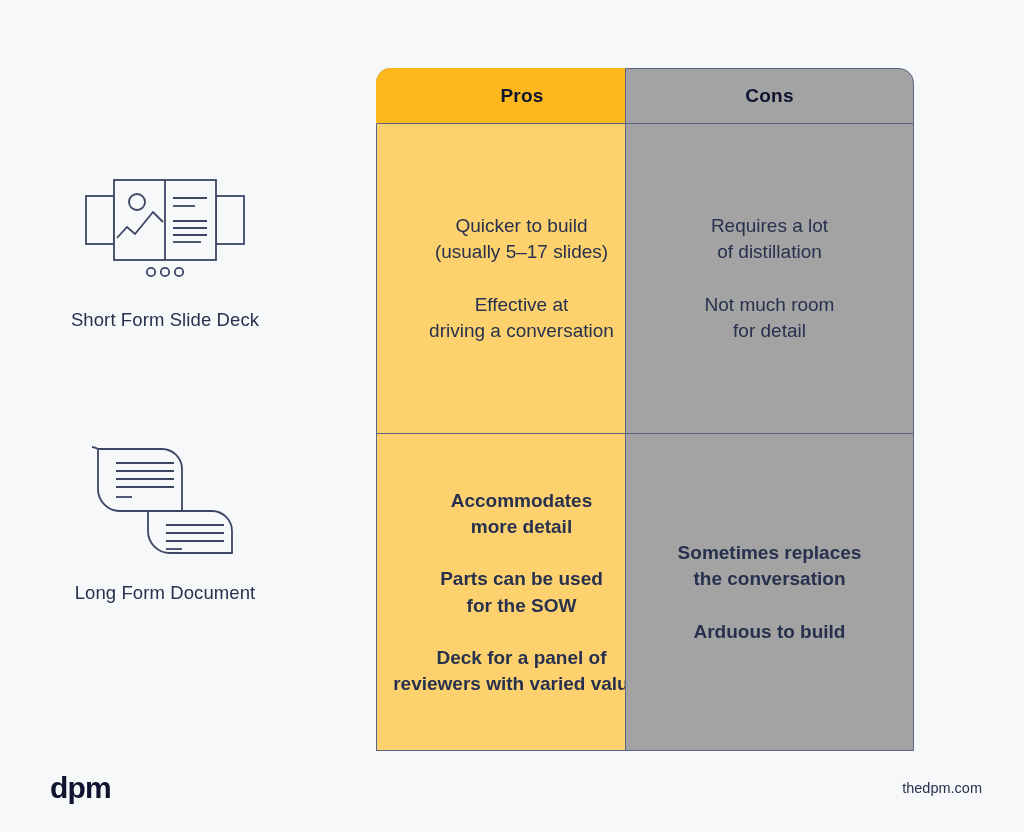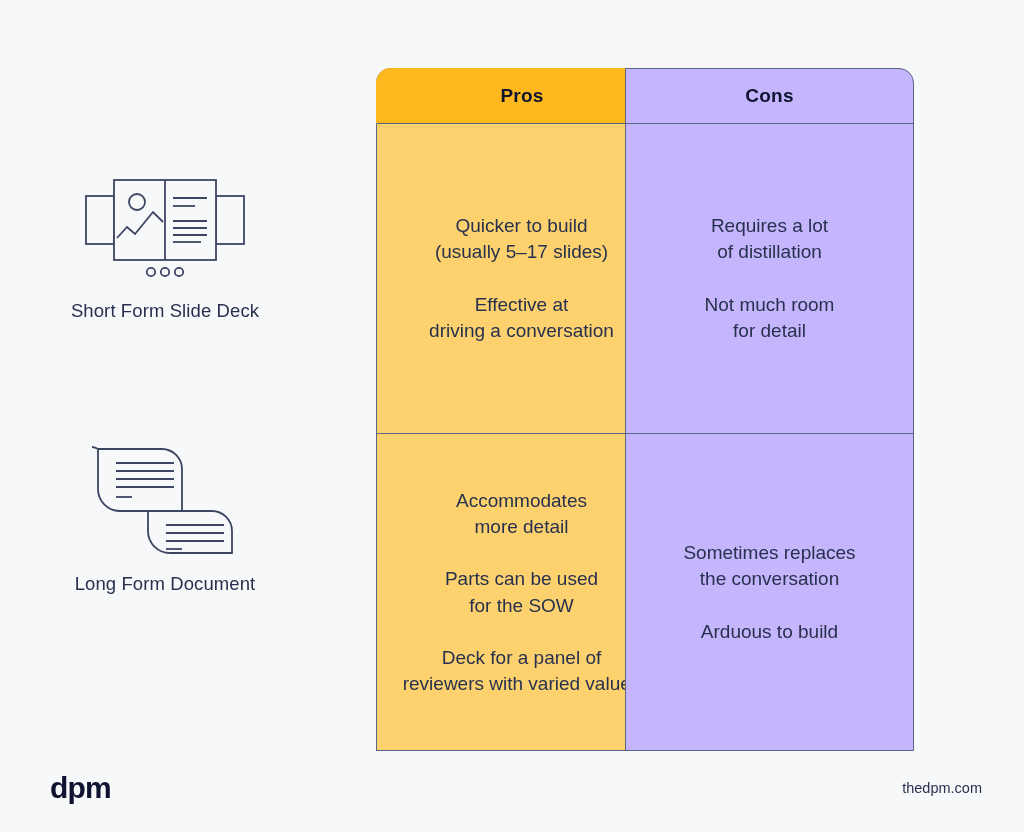--- a/index.html
+++ b/index.html
@@ -40,21 +40,21 @@
   .label-block.first { top: 96px; }
   .label-block.second { top: 369px; text-align: center; }
 
   .icon-wrap {
     height: 126px;
     display: flex;
     align-items: center;
     justify-content: center;
   }
   .row-caption {
-    margin-top: 10px;
+    margin-top: 19px;
     font-size: 18.5px;
     color: #27314E;
     letter-spacing: 0.1px;
     white-space: nowrap;
   }
 
   
   .table {
     position: absolute;
     left: 336px;
@@ -74,21 +74,21 @@
     width: 290px;
     background: #FDD26E;
     border-radius: 15px 0 0 0;
     border: 1px solid #5A6484;
     border-right: none;
     margin-left: 40px;
   }
   .col-cons {
     left: 289px;
     width: 289px;
-    background: #c4b5fd;
+    background: #a3a3a3;
     border: 1px solid #5A6484;
     border-radius: 0 15px 0 0;
   }
 
   .head {
     position: absolute;
     left: -1px;
     right: -1px;
     top: -1px;
     height: 56px;
@@ -125,20 +125,21 @@
     text-align: center;
   }
   .cell-top {
     top: 55px;
     height: 309px;
   }
   .cell-bottom {
     top: 364px;
     height: 318px;
     border-top: 1px solid #5A6484;
+    font-weight: bold;
   }
   .col-cons .cell-bottom { border-top: 1px solid #5A6484; text-align: center; }
 
   .entry {
     font-size: 19px;
     line-height: 1.37;
     color: #27314E;
     margin: 0 0 26px 0;
     white-space: pre-line;
   }

